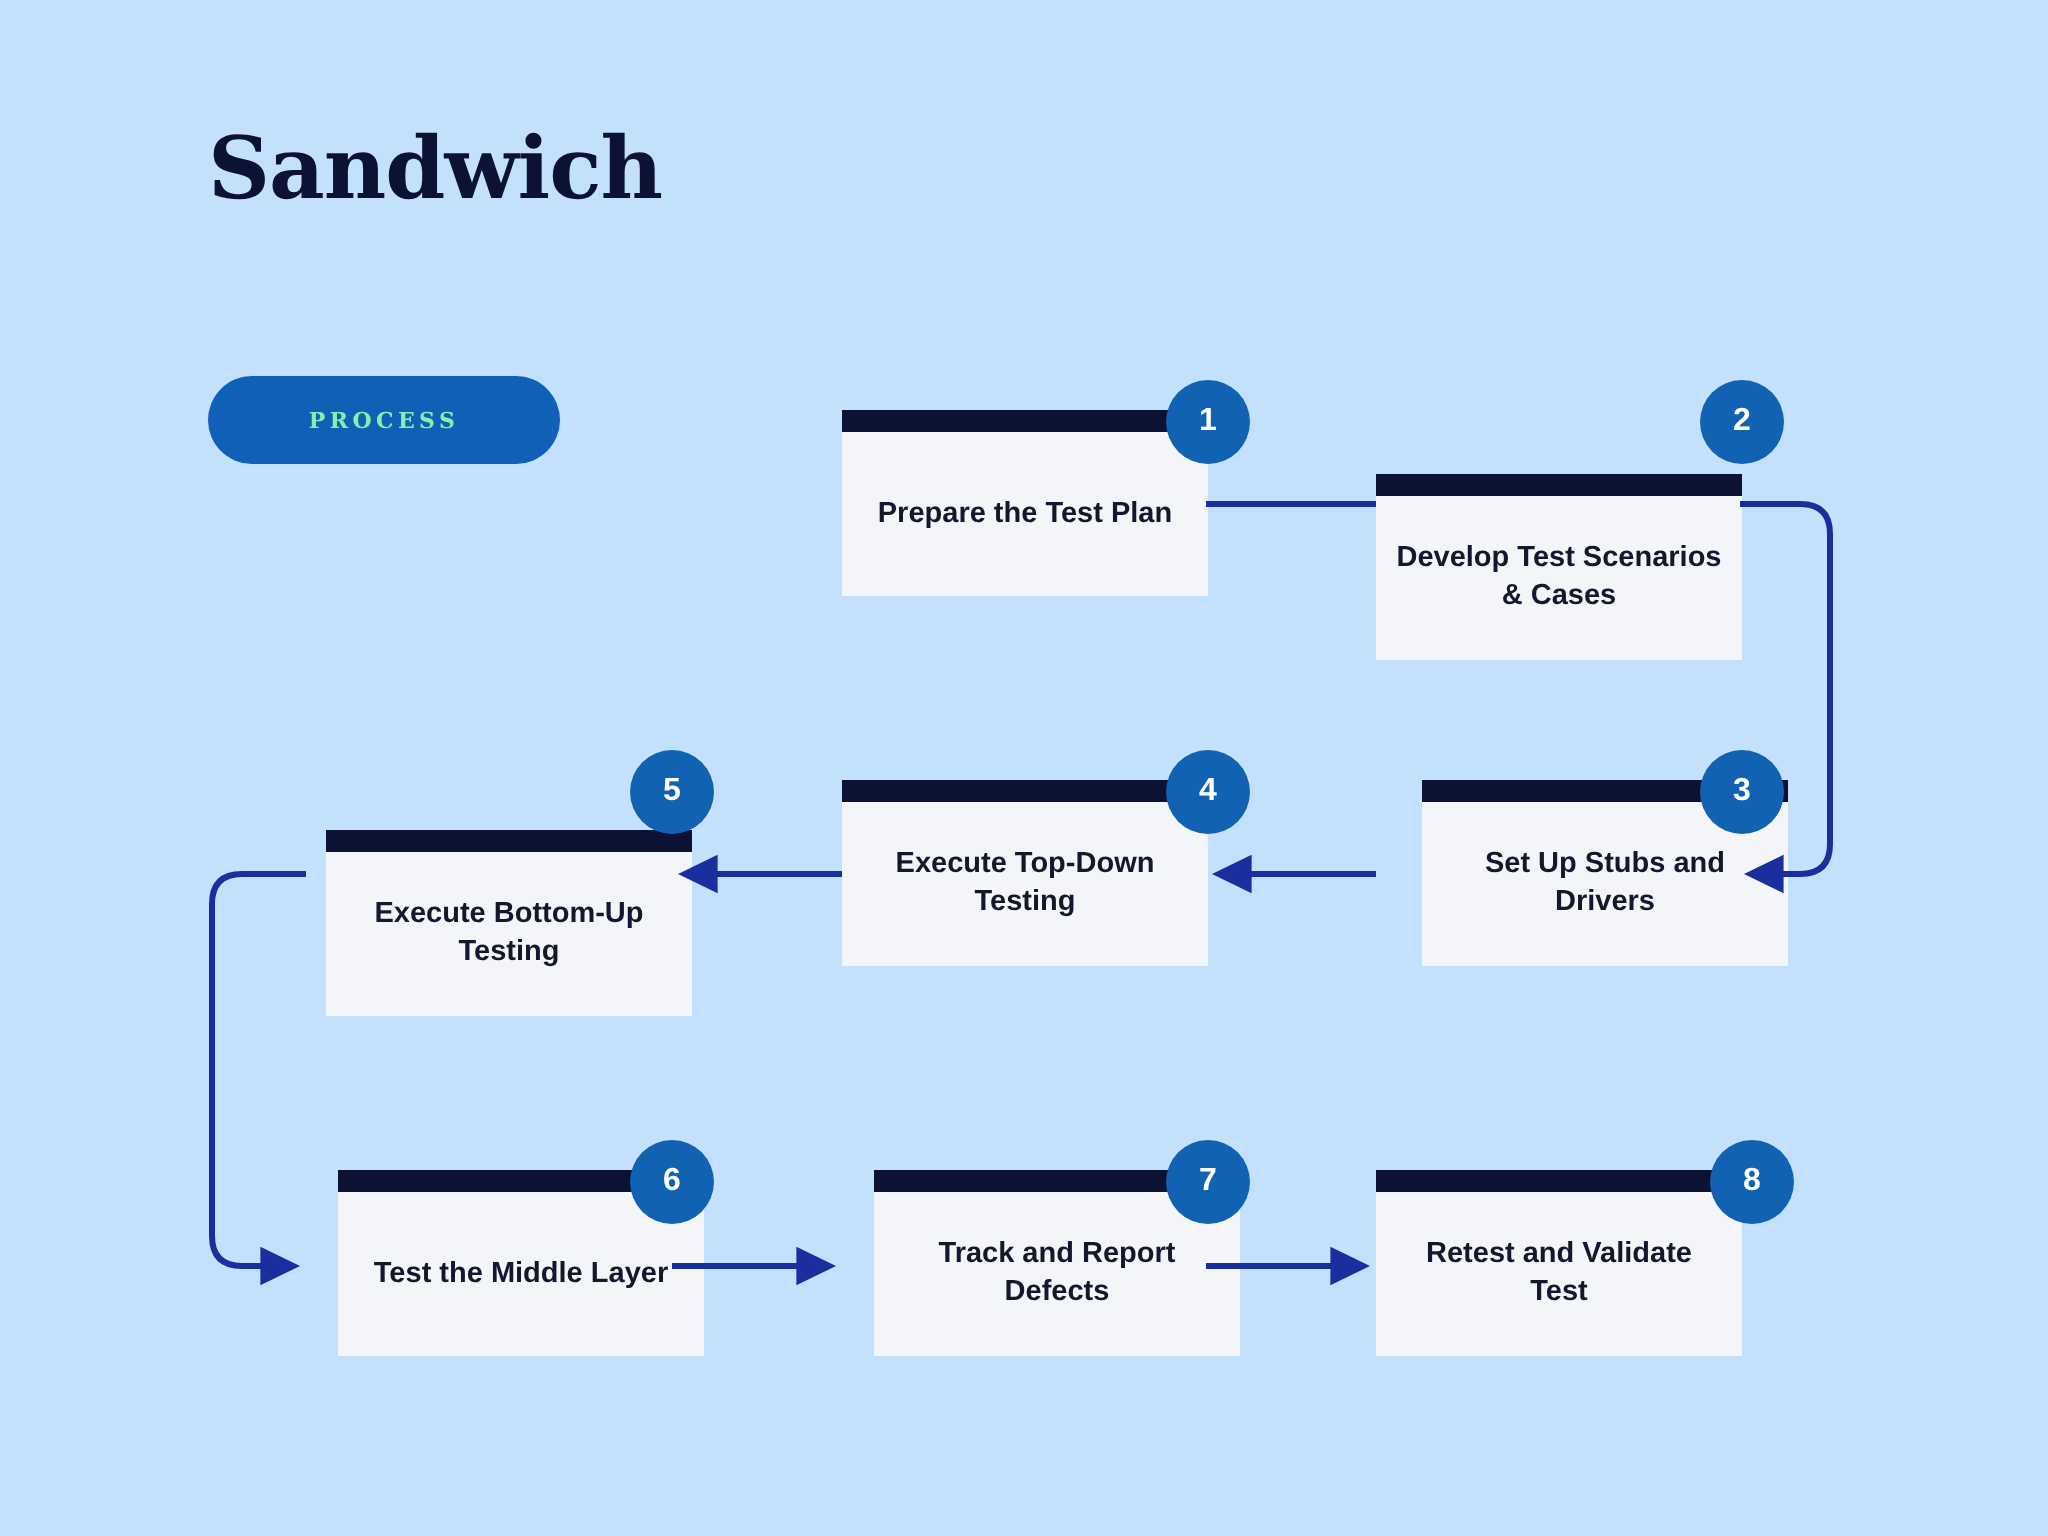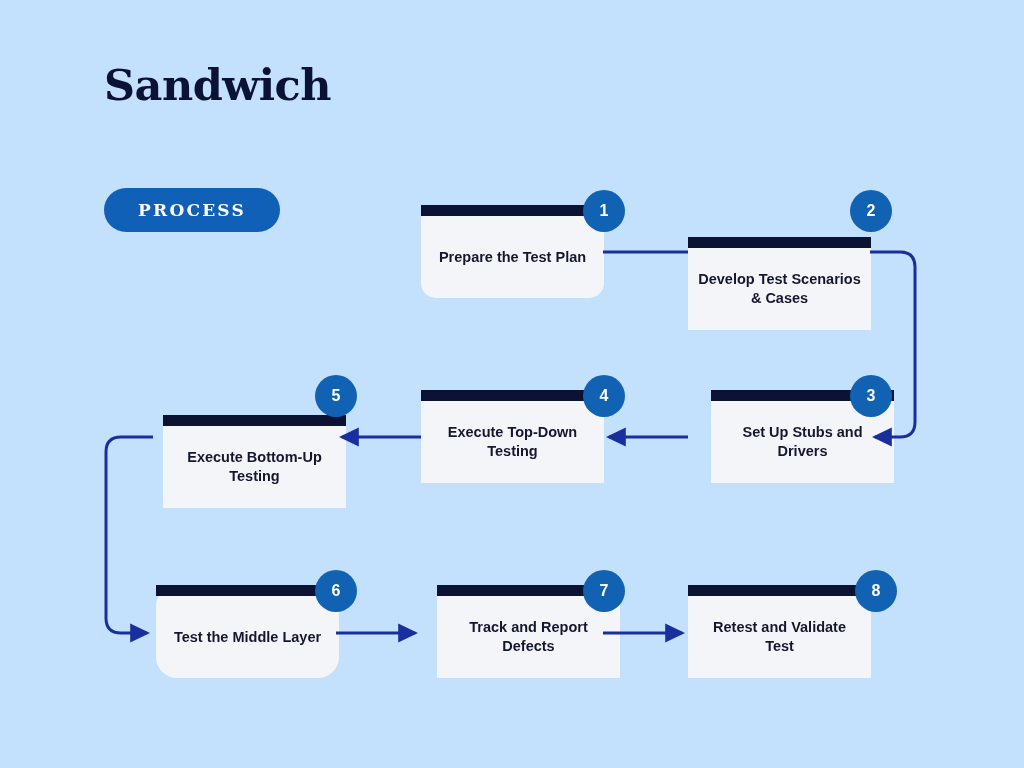--- a/index.html
+++ b/index.html
@@ -45,23 +45,23 @@
     height: 44px;
     border-radius: 22px;
     background: #1160b8;
     display: flex;
     align-items: center;
     justify-content: center;
   }
   #process-pill .pill-label {
     font-family: "DejaVu Serif", "Liberation Serif", serif;
     font-weight: bold;
-    font-size: 17px;
+    font-size: 11px;
     letter-spacing: 2.2px;
-    color: #ffffff;
+    color: #86efac;
   }
 
   
   .step-card {
     position: absolute;
     width: 183px;
     height: 93px;
     background: #f4f5f9;
   }
   .step-card .card-bar {
@@ -143,21 +143,21 @@
 
     <line x1="421" y1="437" x2="342" y2="437" stroke="#1a2f9e" stroke-width="3" marker-end="url(#arrowhead)"></line>
 
     <path d="M153,437 H121 Q106,437 106,452 V618 Q106,633 121,633 H147" fill="none" stroke="#1a2f9e" stroke-width="3" marker-end="url(#arrowhead)"></path>
 
     <line x1="336" y1="633" x2="415" y2="633" stroke="#1a2f9e" stroke-width="3" marker-end="url(#arrowhead)"></line>
 
     <line x1="603" y1="633" x2="682" y2="633" stroke="#1a2f9e" stroke-width="3" marker-end="url(#arrowhead)"></line>
   </svg>
 
-  <div class="step-card" style="left:421px; top:205px;border-radius:15px;">
+  <div class="step-card" style="left:421px; top:205px;">
     <div class="card-bar"></div>
     <div class="card-label">Prepare the Test Plan</div>
   </div>
   <div class="step-badge" style="left:583px; top:190px;">
     <span>1</span>
   </div>
 
   <div class="step-card" style="left:688px; top:205px;margin-top:32px;">
     <div class="card-bar"></div>
     <div class="card-label">Develop Test Scenarios &amp; Cases</div>
@@ -183,21 +183,21 @@
   </div>
 
   <div class="step-card" style="left:163px; top:390px;margin-top:25px;">
     <div class="card-bar"></div>
     <div class="card-label">Execute Bottom-Up Testing</div>
   </div>
   <div class="step-badge" style="left:315px; top:375px;">
     <span>5</span>
   </div>
 
-  <div class="step-card" style="left:156px; top:585px;border-radius:21px;">
+  <div class="step-card" style="left:169px; top:585px;">
     <div class="card-bar"></div>
     <div class="card-label">Test the Middle Layer</div>
   </div>
   <div class="step-badge" style="left:315px; top:570px;">
     <span>6</span>
   </div>
 
   <div class="step-card" style="left:421px; top:585px;margin-left:16px;">
     <div class="card-bar"></div>
     <div class="card-label">Track and Report Defects</div>

